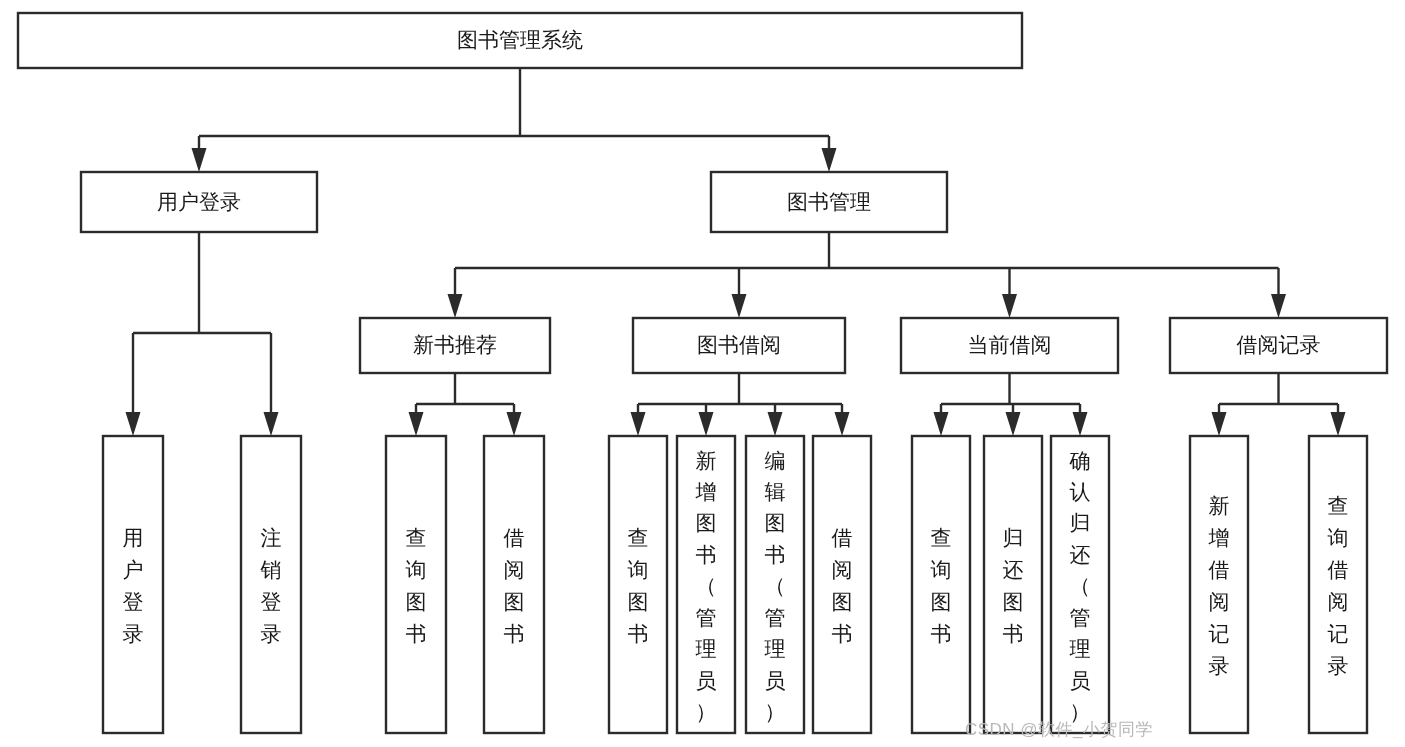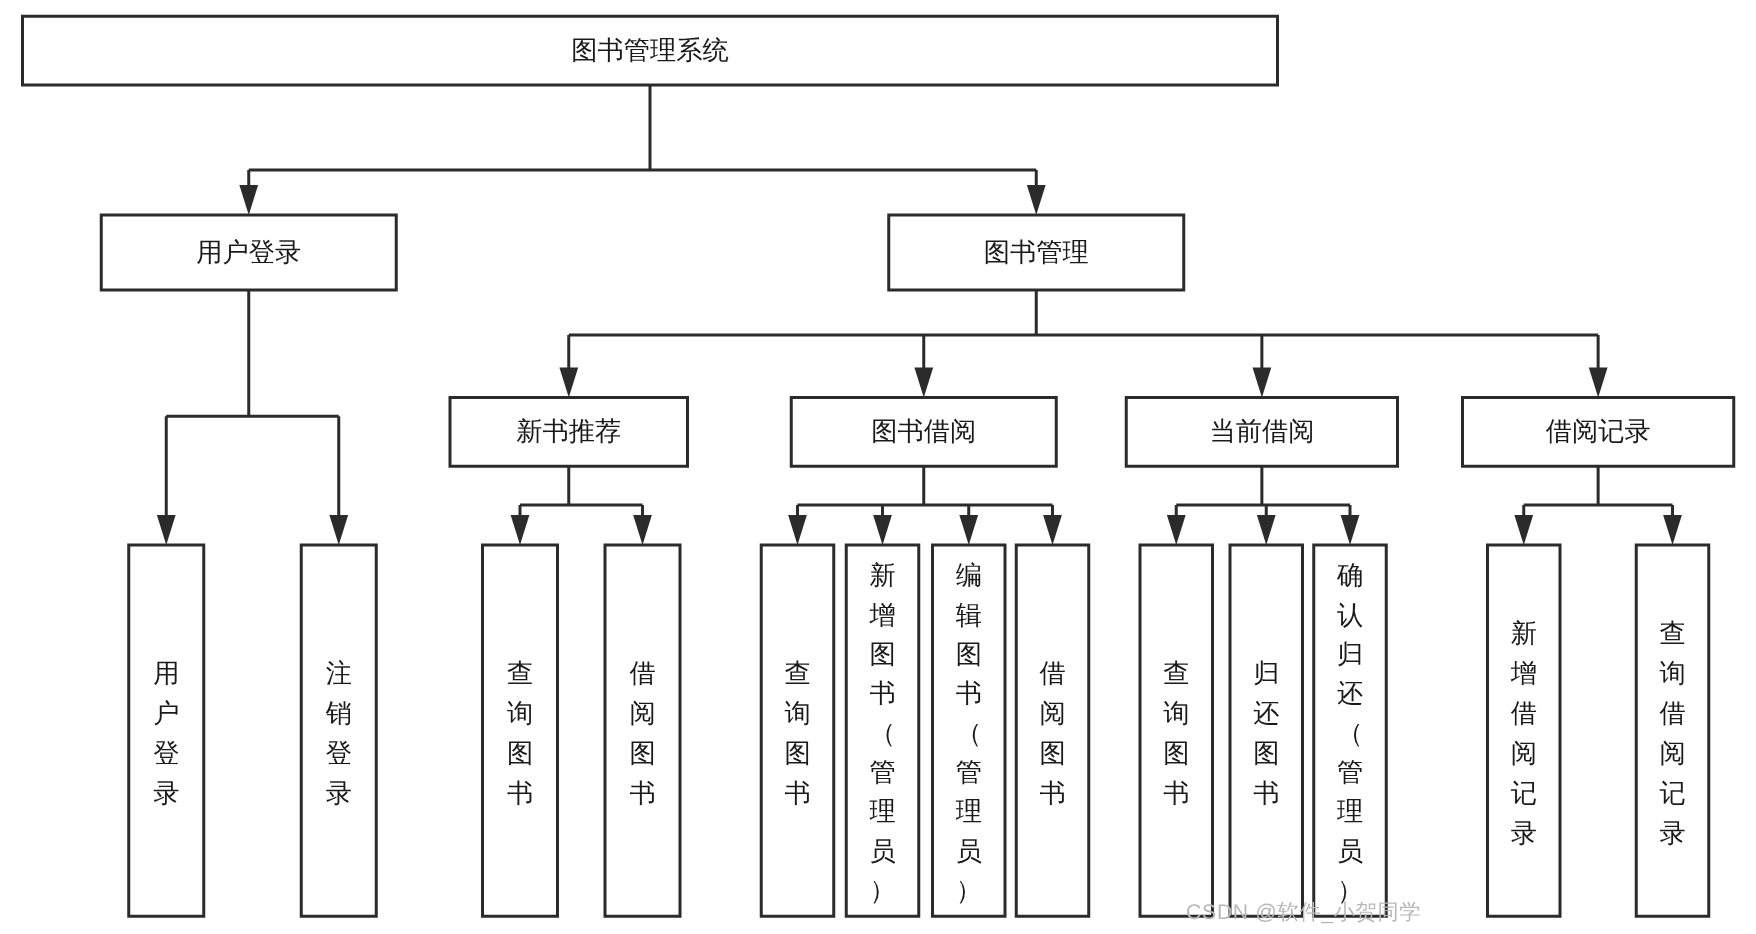--- a/index.html
+++ b/index.html
@@ -50,21 +50,21 @@
     dominant-baseline: middle;
   }
   .node-label-v {
     font-family: "Liberation Sans", "DejaVu Sans", sans-serif;
     font-size: 21px;
     fill: #1a1a1a;
     text-anchor: middle;
   }
   .watermark {
     position: absolute;
-    right: 24px;
+    right: 8px;
     bottom: 6px;
     font-family: "Liberation Sans", "DejaVu Sans", sans-serif;
     font-size: 17px;
     color: #b8b8b8;
     white-space: nowrap;
     letter-spacing: 0.5px;
     pointer-events: none;
   }
 </style>
 </head>

